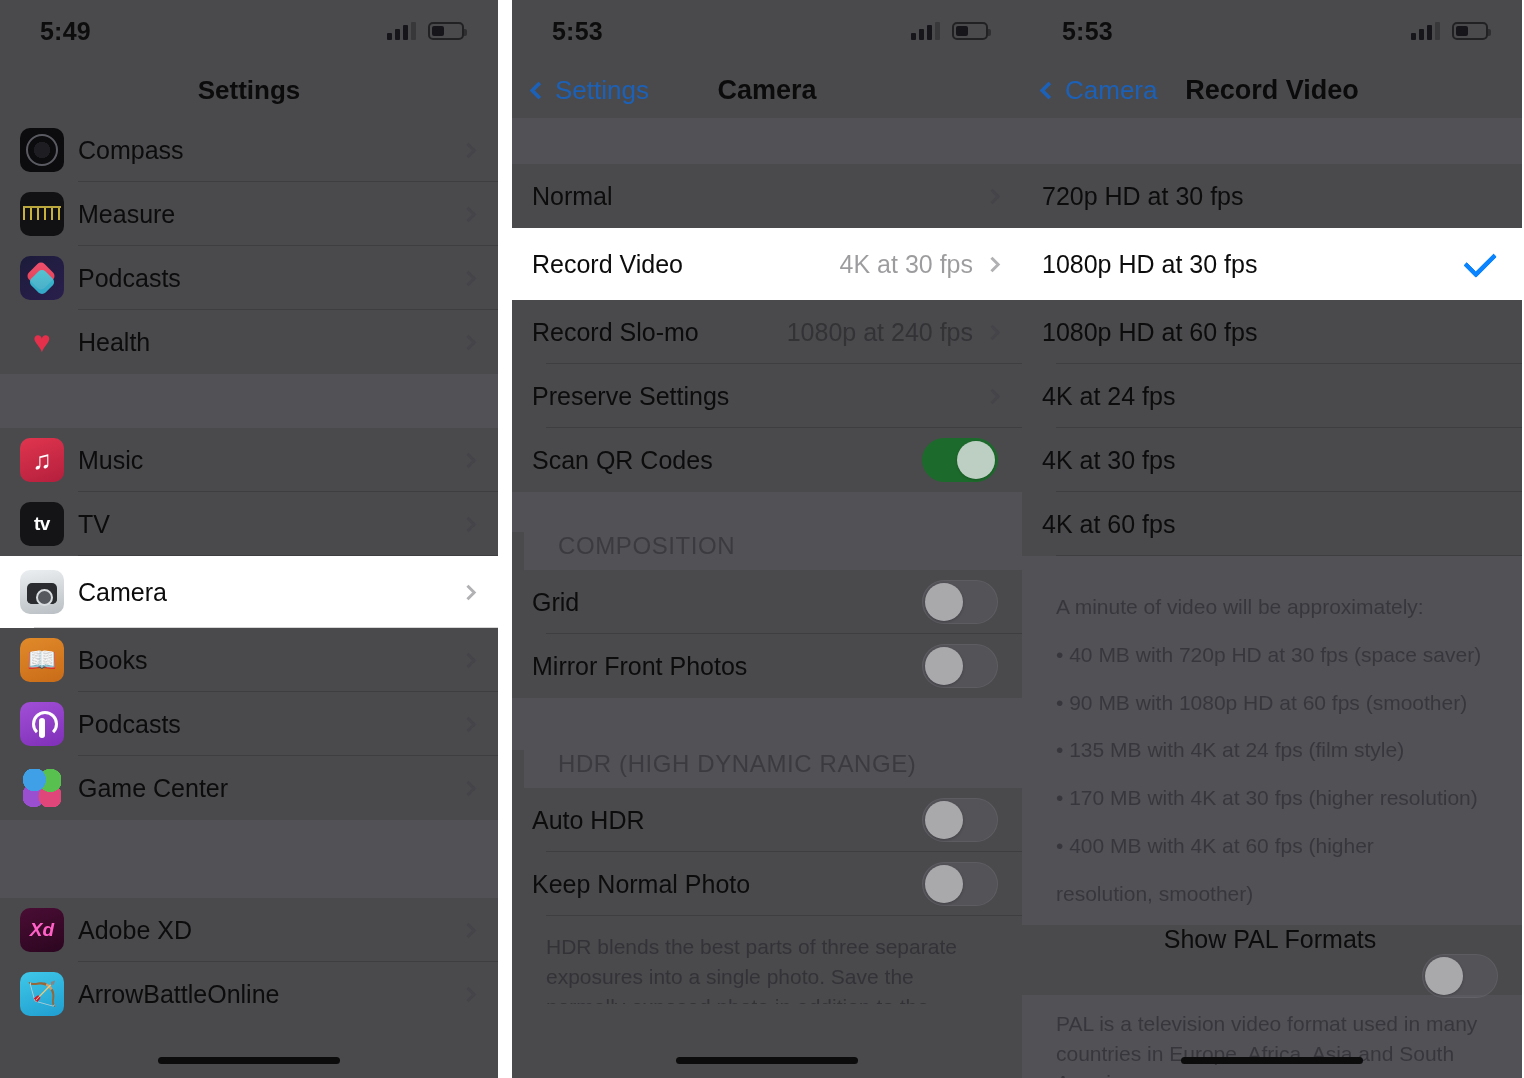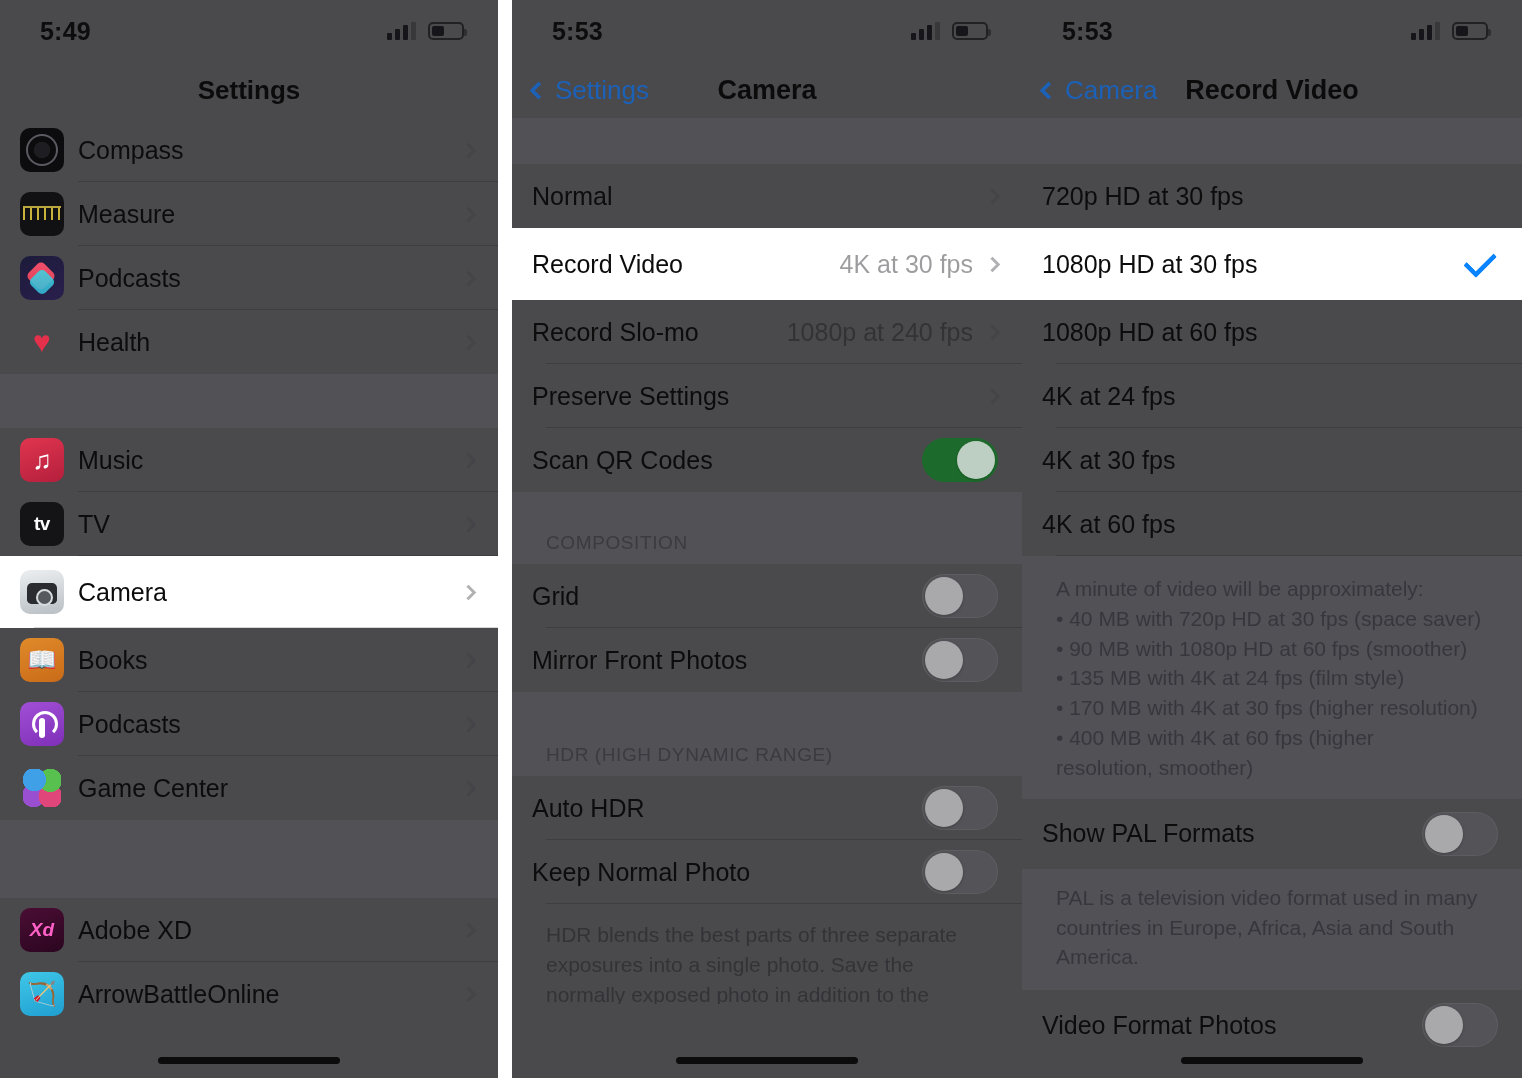--- a/index.html
+++ b/index.html
@@ -202,30 +202,31 @@
     width: 38px; height: 38px; border-radius: 50%;
     background: rgba(240,240,242,.55);
     box-shadow: 0 1px 3px rgba(0,0,0,.22);
   }
   .toggle.on { background: #1d6b2c; border-color: #1d6b2c; }
   .toggle.on b { left: 34px; background: rgba(235,235,237,.78); }
 
   
   .grouphdr {
     padding: 0 20px 10px 34px;
-    font-size: 19px; letter-spacing: .6px;
+    font-size: 24px; letter-spacing: .6px;
     color: rgba(30,30,35,.45);
     text-transform: uppercase;
+    margin-left: 12px;
   }
   .footnote {
     padding: 16px 30px 10px 34px;
     font-size: 21px; line-height: 1.42;
     color: rgba(25,25,30,.46);
   }
-  .footnote .ln { display: block; white-space: nowrap; }
+  .footnote .ln { display: block; white-space: nowrap; margin-top: 18px; }
   .gapblock { height: 54px; }
   .gapblock.sm { height: 30px; }
   .gapblock.lg { height: 78px; }
 
   
   .homebar {
     position: absolute; left: 50%; bottom: 14px;
     transform: translateX(-50%);
     width: 182px; height: 7px; border-radius: 4px;
     background: #0c0c0d;
@@ -512,21 +513,21 @@
     <div class="footnote dim2" style="padding-top:18px;padding-bottom:16px;">
       <span class="ln">A minute of video will be approximately:</span>
       <span class="ln">• 40 MB with 720p HD at 30 fps (space saver)</span>
       <span class="ln">• 90 MB with 1080p HD at 60 fps (smoother)</span>
       <span class="ln">• 135 MB with 4K at 24 fps (film style)</span>
       <span class="ln">• 170 MB with 4K at 30 fps (higher resolution)</span>
       <span class="ln">• 400 MB with 4K at 60 fps (higher</span>
       <span class="ln">resolution, smoother)</span>
     </div>
 
-    <div class="row dim nosep" style="height:70px;">
+    <div class="row dim nosep" style="height:70px;flex-direction:column;">
       <span class="row-label">Show PAL Formats</span>
       <span class="toggle">
           <b></b>
         </span>
 
     </div>
 
     <div class="footnote dim2" style="padding-right:20px;padding-top:14px;padding-bottom:18px;">PAL is a television video format used in many countries in Europe, Africa, Asia and South America.</div>
 
     <div class="row dim nosep" style="height:70px;">

